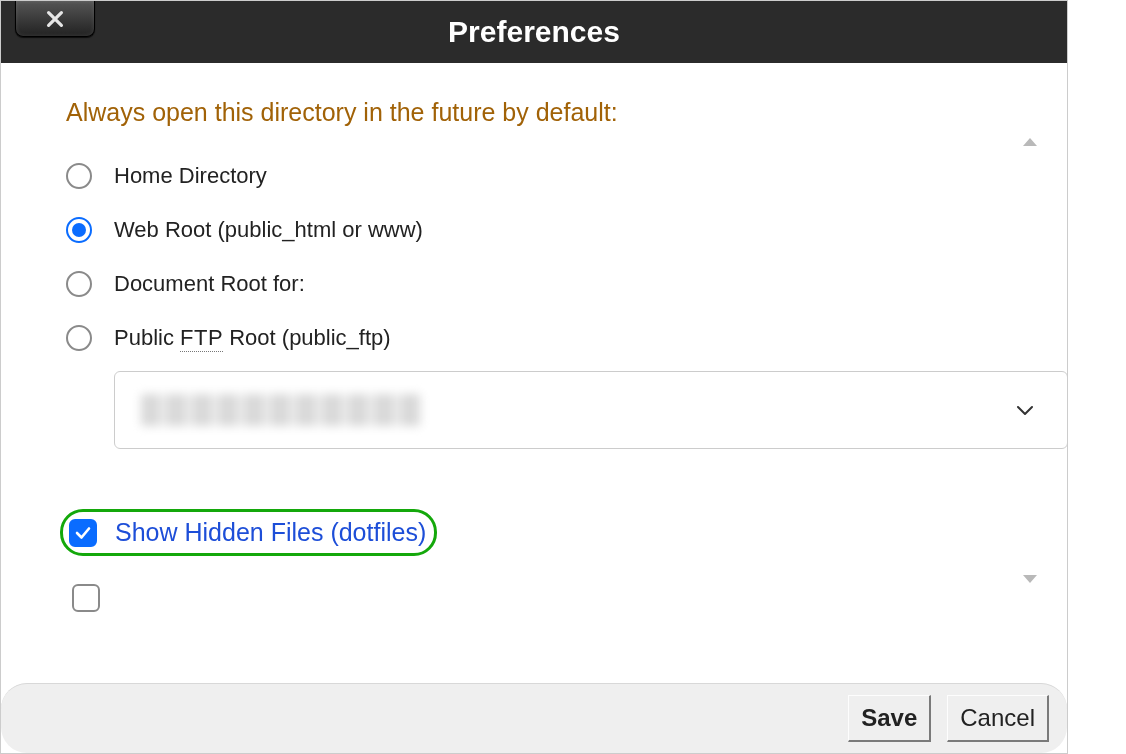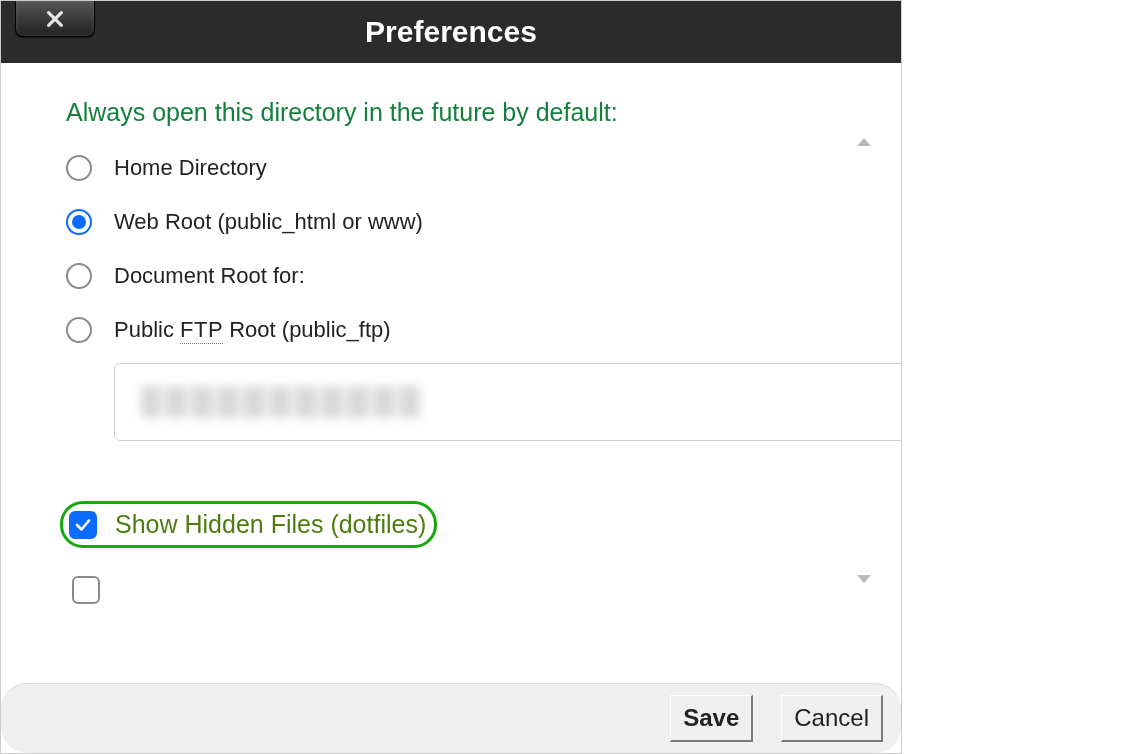--- a/index.html
+++ b/index.html
@@ -1,20 +1,20 @@
 <!DOCTYPE html>
 <html><head>
   <meta charset="utf-8">
   <style>
     * { box-sizing: border-box; margin: 0; padding: 0; }
     html, body { width: 1126px; height: 754px; font-family: Arial, Helvetica, sans-serif; }
     body { background: #fff; position: relative; }
 
     .dialog {
-      width: 902px;
+      width: 1068px;
       height: 754px;
       border: 1px solid #ccc;
       display: flex;
       flex-direction: column;
       background: #fff;
     }
 
     .titlebar {
       background: #2b2b2b;
       height: 62px;
@@ -62,22 +62,22 @@
       width: 0;
       height: 0;
       border-left: 7px solid transparent;
       border-right: 7px solid transparent;
     }
     .scroll-hint-up { top: 75px; border-bottom: 8px solid #b9b9b9; }
     .scroll-hint-down { bottom: 100px; border-top: 8px solid #b9b9b9; }
 
     .heading {
       font-size: 25px;
-      color: #15803d;
-      margin-bottom: 28px;
+      color: #a16207;
+      margin-bottom: 36px;
     }
 
     .radio-row {
       display: flex;
       align-items: center;
       gap: 22px;
       margin-bottom: 28px;
       font-size: 22px;
       color: #222;
       cursor: pointer;
@@ -142,21 +142,21 @@
       transform: translateY(-50%);
       width: 24px;
       height: 24px;
     }
 
     .check-row {
       display: flex;
       align-items: center;
       gap: 18px;
       font-size: 25px;
-      color: #4d7c0f;
+      color: #1d4ed8;
       margin-bottom: 22px;
       padding: 6px 8px 6px 6px;
       cursor: pointer;
       border-radius: 23px;
     }
     .check-row.highlight {
       border: 3px solid #14a80b;
       display: inline-flex;
       margin-left: -6px;
     }
@@ -179,21 +179,21 @@
     .checkbox.checked svg { width: 18px; height: 18px; }
 
     .footer {
       border-top: 1px solid #d8d8d8;
       background: #efefef;
       height: 70px;
       display: flex;
       align-items: center;
       justify-content: flex-end;
       padding: 0 18px;
-      gap: 28px;
+      gap: 16px;
       border-radius: 26px;
     }
 
     .btn {
       background: #efefef;
       border-top: 1px solid #fdfdfd;
       border-left: 1px solid #fdfdfd;
       border-right: 2px solid #7a7a7a;
       border-bottom: 2px solid #7a7a7a;
       padding: 8px 12px;

